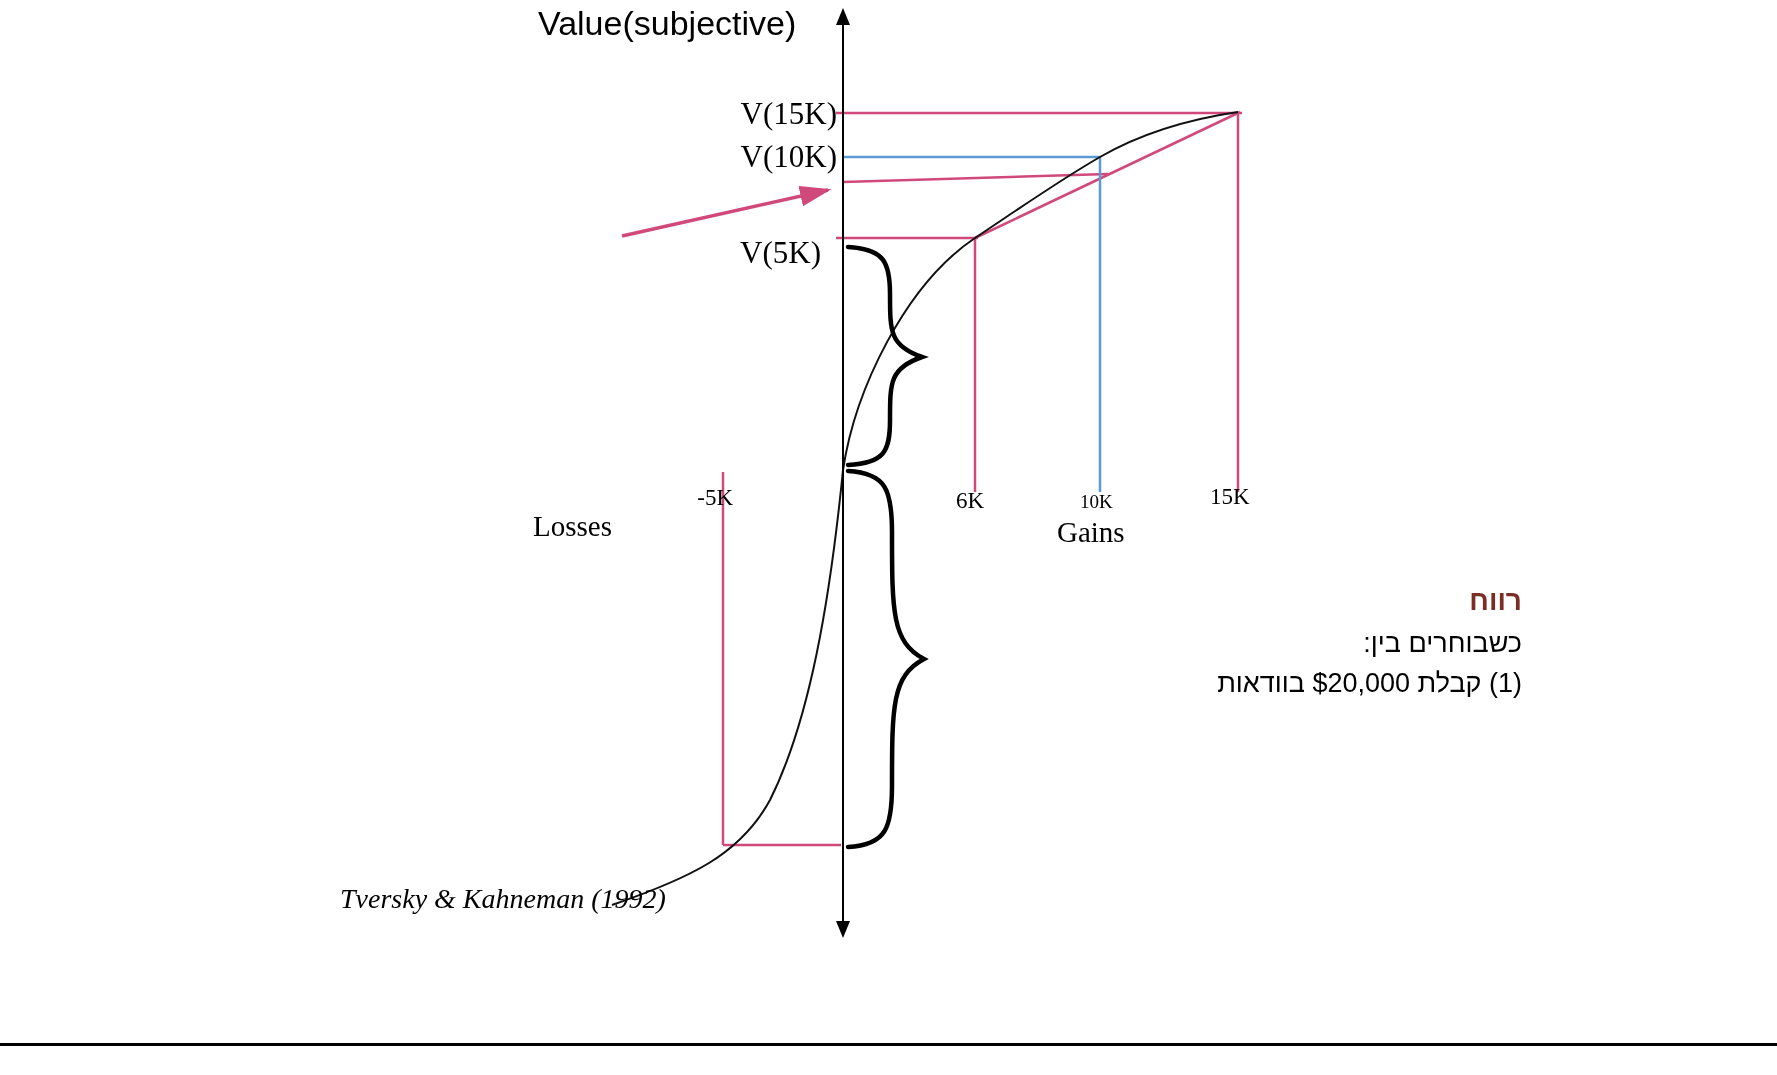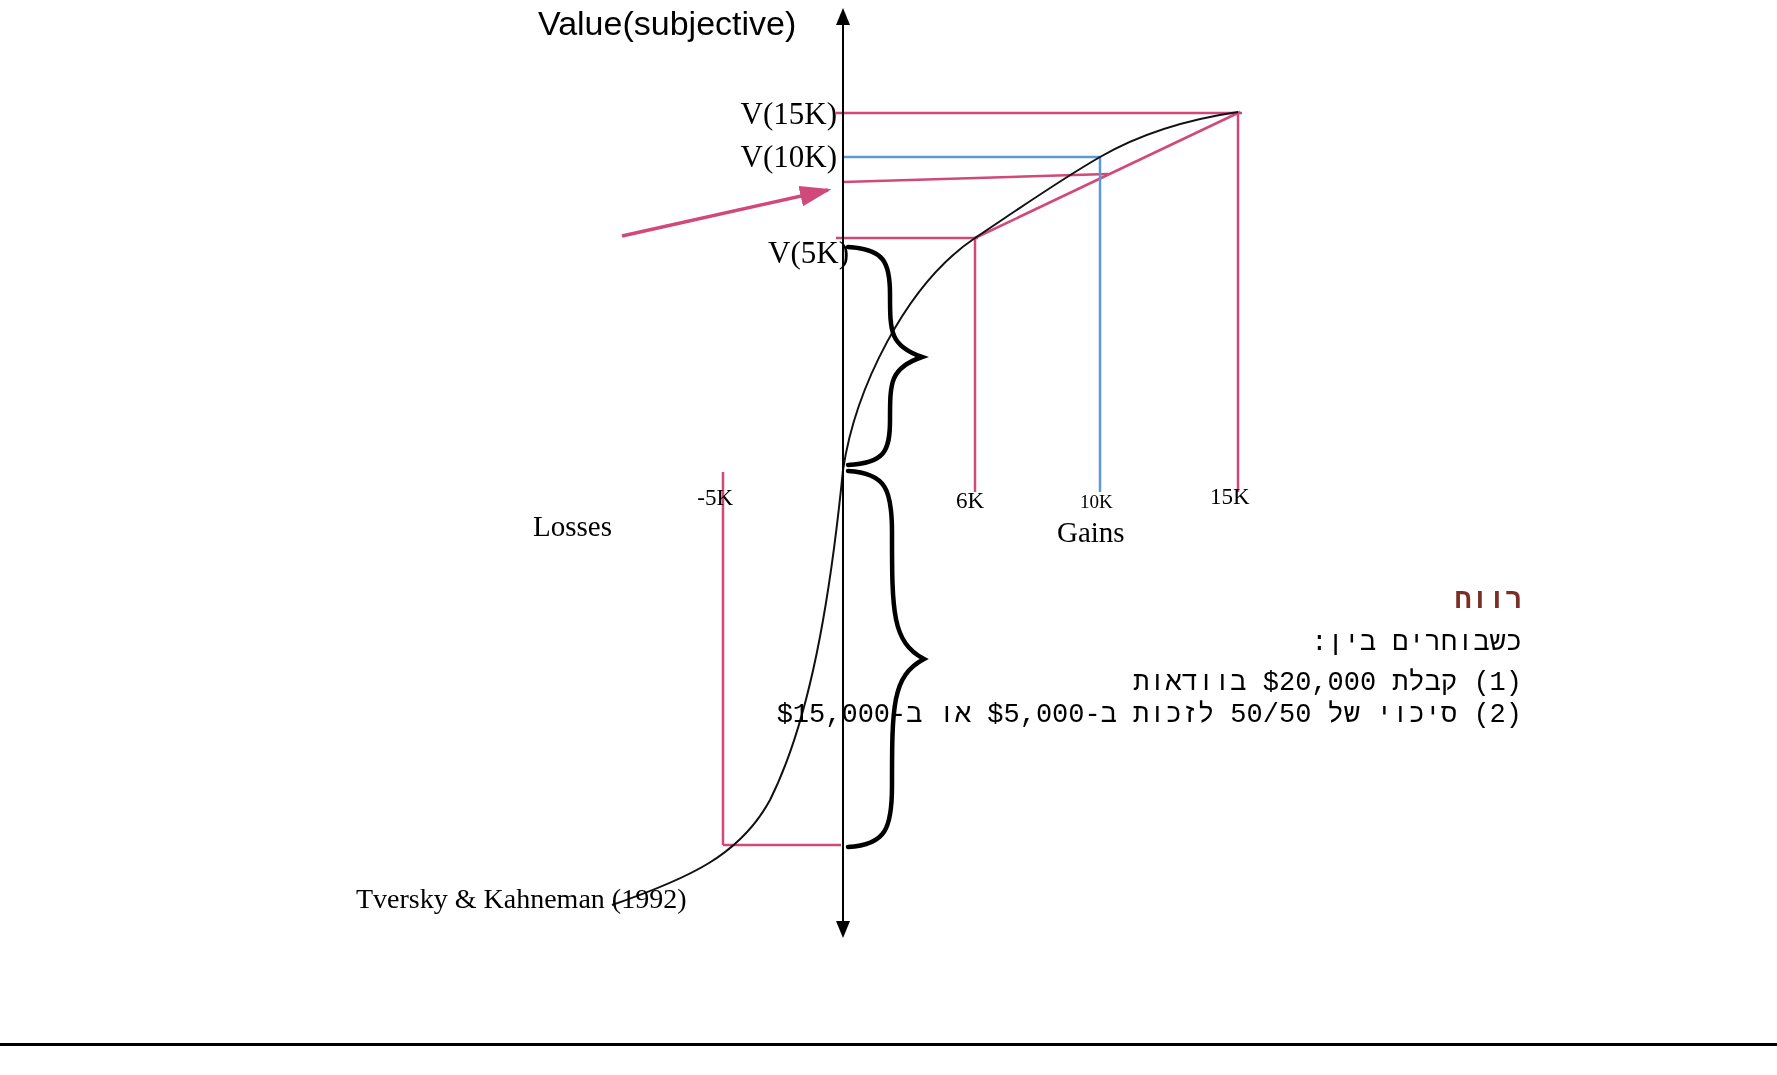--- a/index.html
+++ b/index.html
@@ -12,34 +12,34 @@
     font-family: "Liberation Serif", "DejaVu Serif", serif;
   }
   svg.overlay {
     position: absolute;
     left: 0; top: 0;
     width: 1777px; height: 1075px;
   }
   .t { position: absolute; white-space: nowrap; color: #000; line-height: 1.1; }
   .sans { font-family: "Liberation Sans", "DejaVu Sans", sans-serif; }
   .serif { font-family: "Liberation Serif", "DejaVu Serif", serif; }
-  .heb { font-family: Liberation Mono, monospace; direction: rtl; }
+  .heb { font-family: Liberation Sans, sans-serif; direction: rtl; }
 
   #axis-title   { left: 538px; top: 5px;   font-size: 34px; }
   #lbl-v15k     { right: 940px; top: 97px;  font-size: 31px; }
   #lbl-v10k     { right: 940px; top: 140px; font-size: 31px; }
-  #lbl-v5k      { right: 928px; top: 236px; font-size: 31px; }
+  #lbl-v5k      { right: 956px; top: 236px; font-size: 31px; }
   #lbl-expected { left: 278px; top: 216px; font-size: 30px; }
   #lbl-losses   { left: 533px; top: 511px; font-size: 29px; }
   #lbl-gains    { left: 1057px; top: 517px; font-size: 29px; }
   #tick-neg5k   { right: 1044px; top: 485px; font-size: 23px; }
   #tick-5k      { left: 956px;  top: 488px; font-size: 23px; }
   #tick-10k     { left: 1080px; top: 492px; font-size: 19px; }
   #tick-15k     { left: 1210px; top: 484px; font-size: 23px; }
-  #citation     { left: 356px; top: 884px; font-size: 28px; }
+  #citation     { left: 340px; top: 884px; font-size: 28px; font-style: italic; }
 
   #heb-heading { right: 255px; top: 586px; font-size: 28px; font-weight: bold; }
   #heb-intro   { right: 255px; top: 629px; font-size: 27px; }
   #heb-opt1    { right: 255px; top: 669px; font-size: 27px; }
   #heb-opt2    { right: 255px; top: 701px; font-size: 27px; }
 
   #slide-bottom-border {
     position: absolute; left: 0; top: 1043px;
     width: 1777px; height: 3px; background: #000;
   }
@@ -97,16 +97,15 @@
   <div class="t serif" id="tick-neg5k">-5K</div>
   <div class="t serif" id="tick-5k">6K</div>
   <div class="t serif" id="tick-10k">10K</div>
   <div class="t serif" id="tick-15k">15K</div>
 
   <div class="t serif" id="citation">Tversky &amp; Kahneman (1992)</div>
 
   <div class="t heb" id="heb-heading" dir="rtl" style="color: rgb(122, 46, 37);">רווח</div>
   <div class="t heb" id="heb-intro" dir="rtl">כשבוחרים בין:</div>
   <div class="t heb" id="heb-opt1" dir="rtl">(1) קבלת $20,000 בוודאות</div>
-  <div class="t heb" id="heb-opt2" dir="rtl">(2) סיכוי של 50/50 לזכות ב-$5,000 או ב-$15,000</div>
 
   <div id="slide-bottom-border"></div>
 </div>
 
 </body></html>

